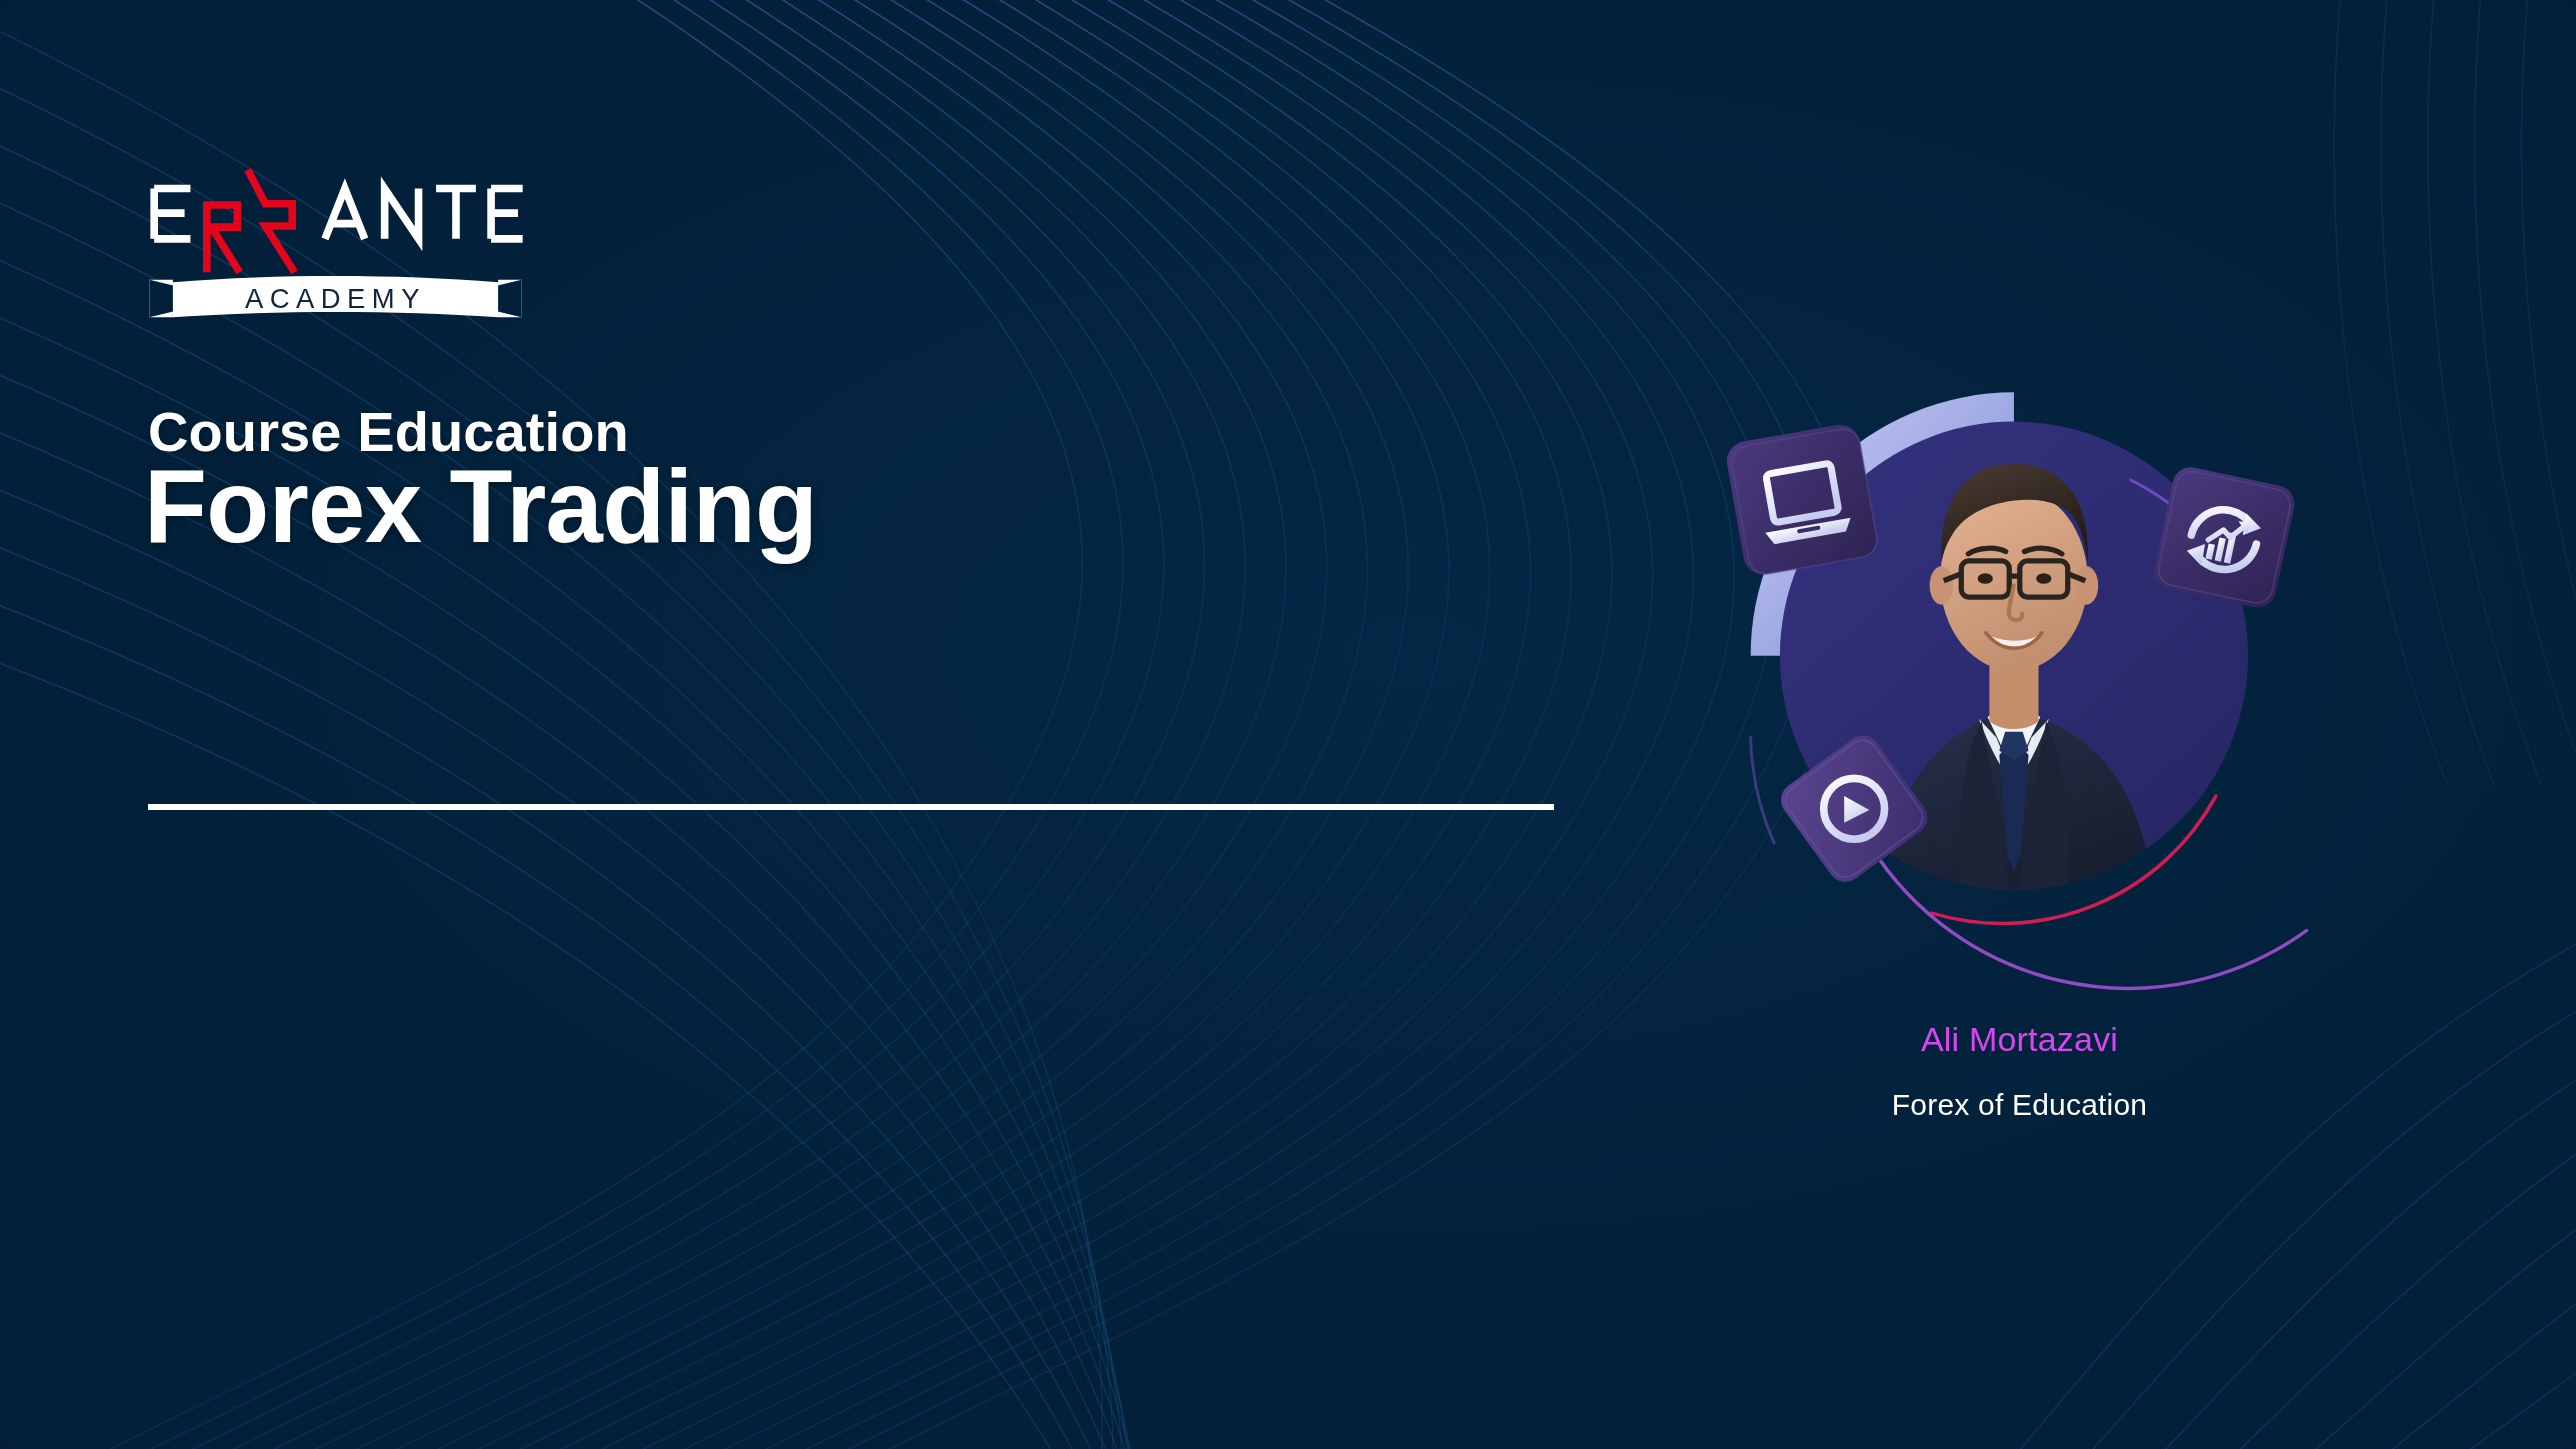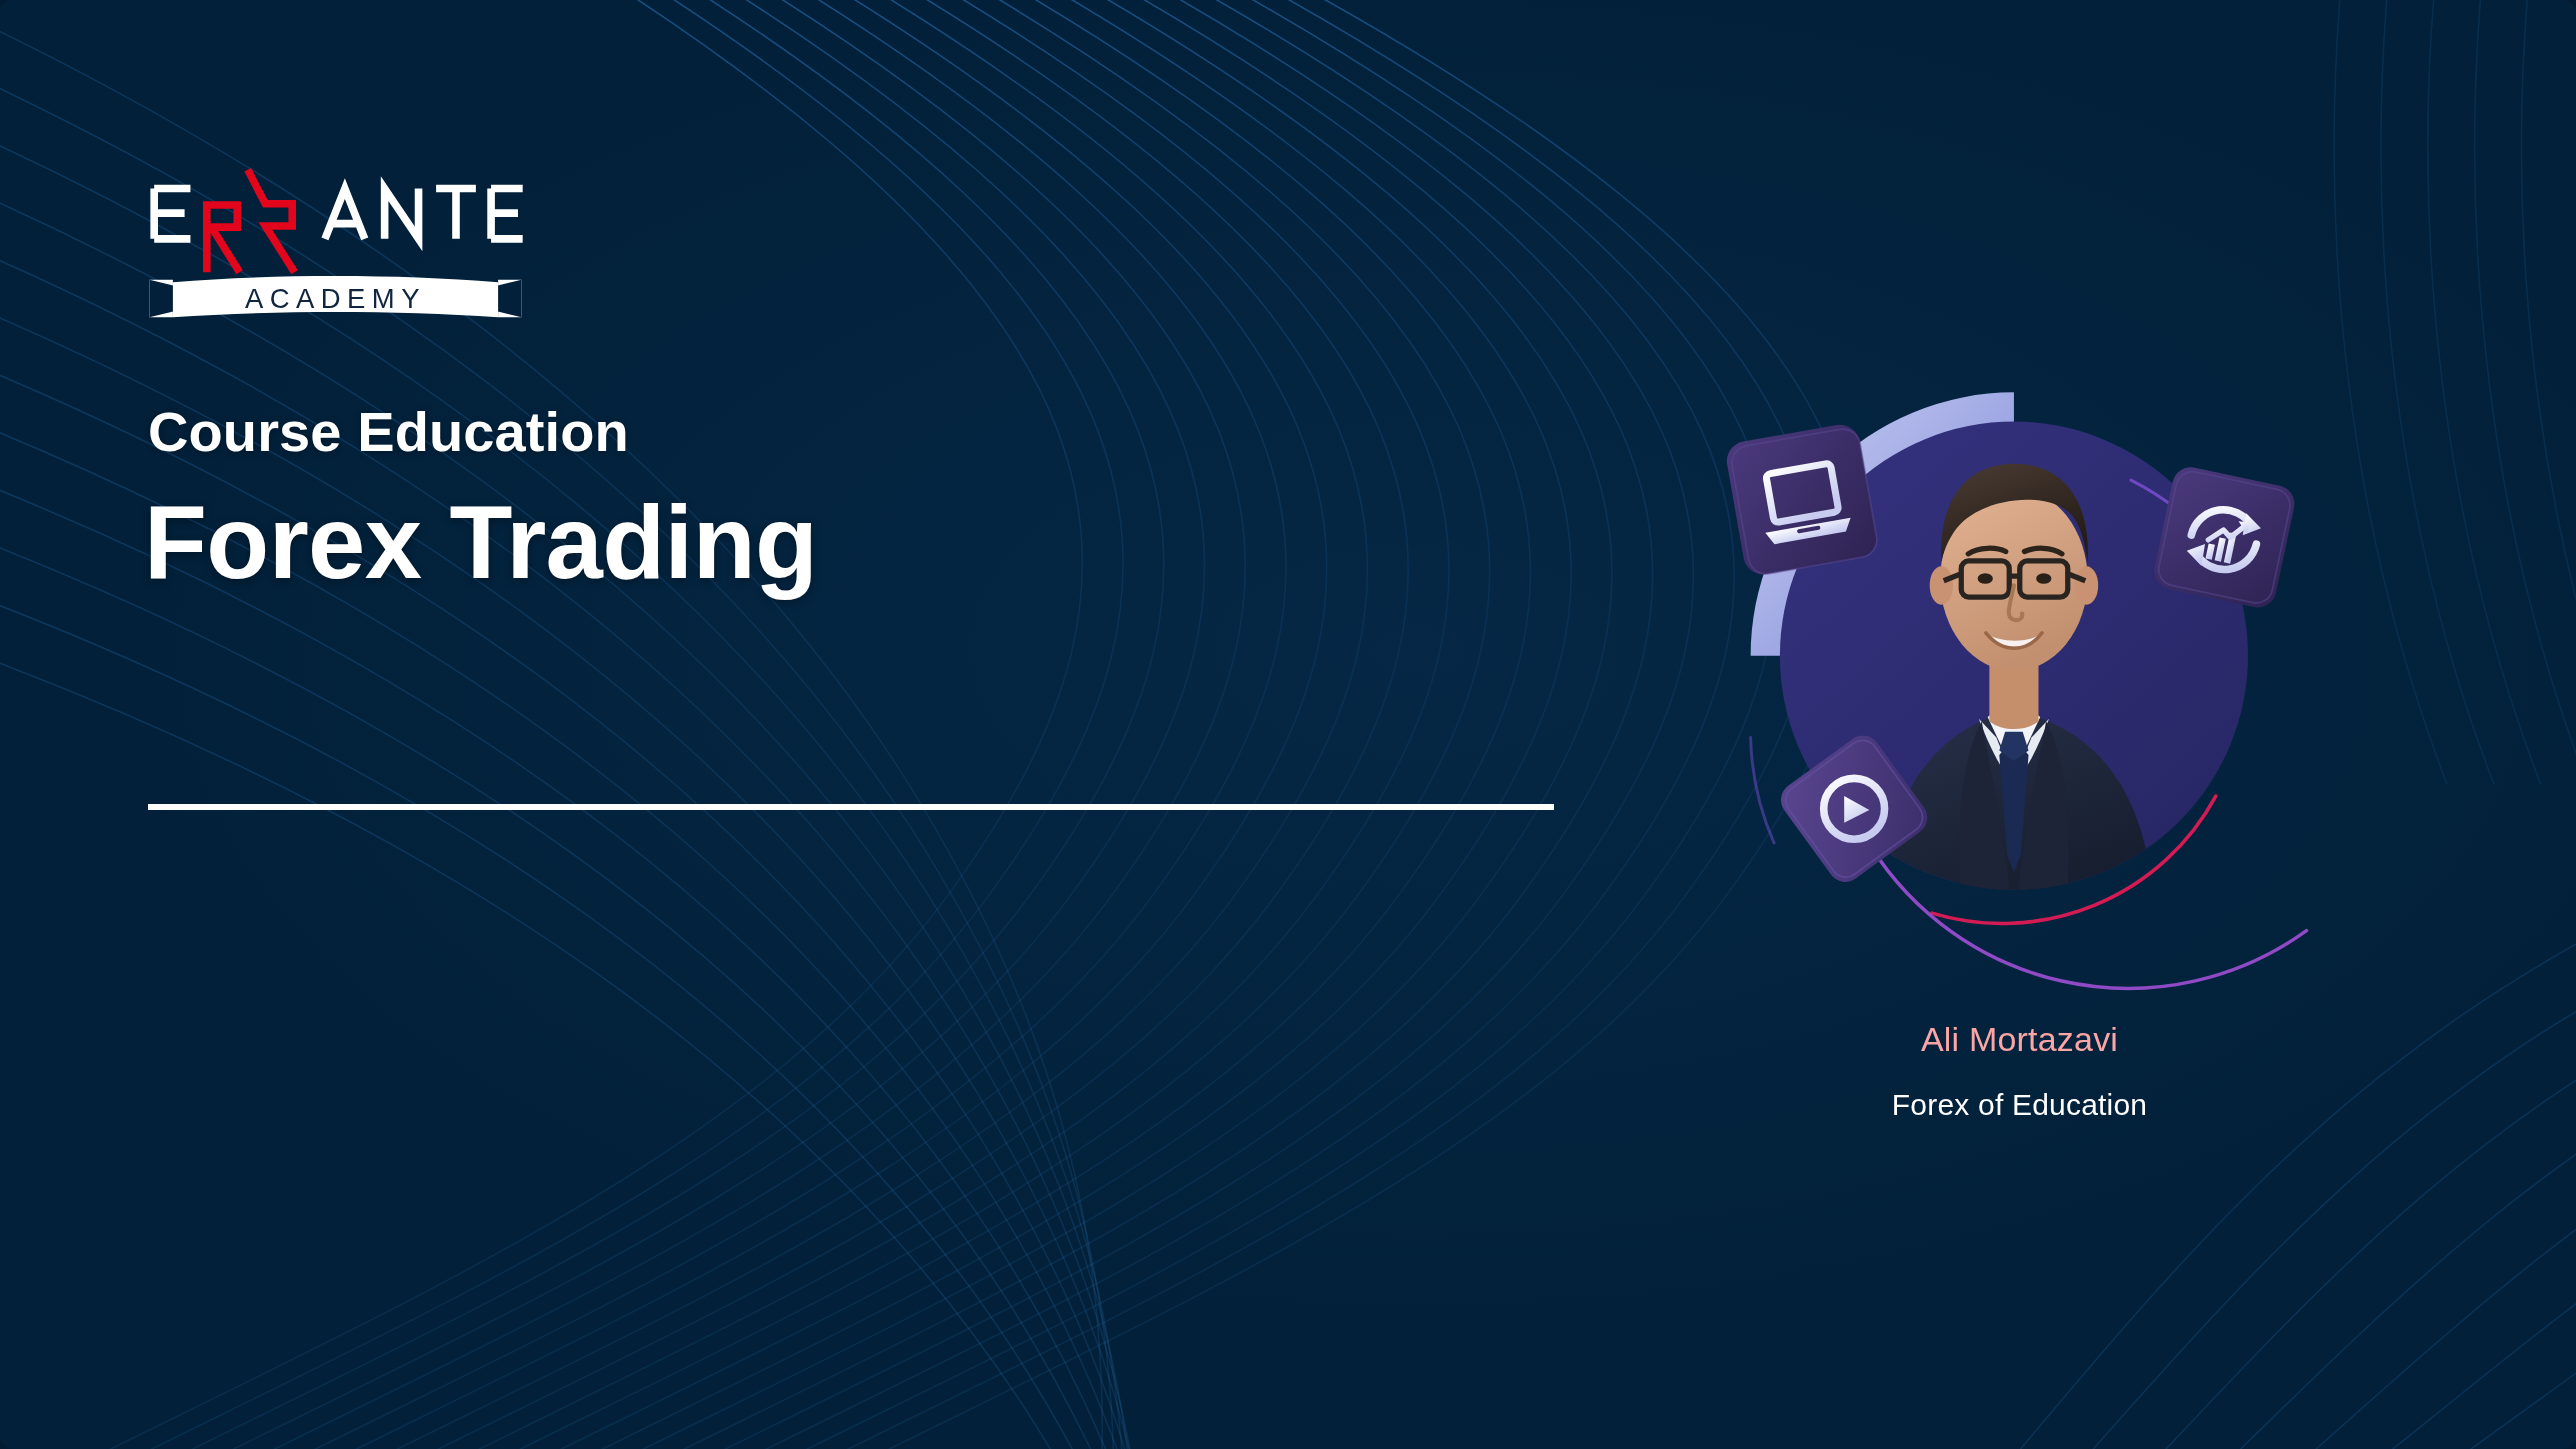--- a/index.html
+++ b/index.html
@@ -22,36 +22,36 @@
   .logo svg{width:100%;height:100%;display:block;}
   
   .kicker{
     position:absolute;left:148px;top:404px;
     font-size:56px;font-weight:bold;color:#ffffff;
     letter-spacing:0.1px;line-height:1;
     text-shadow:0 1.2px 5.9px rgba(0,0,0,.35);
     white-space:nowrap;
   }
   .title{
-    position:absolute;left:144px;top:488px;width:1112px;
+    position:absolute;left:144px;top:452px;width:1112px;
     font-size:103px;font-weight:bold;color:#ffffff;
     line-height:1.07;letter-spacing:-0.6px;
     text-shadow:0 1.8px 8.2px rgba(0,0,0,.35);
   }
   .title .ln{display:block;}
   .rule{
     position:absolute;left:148px;top:804px;width:1406px;height:6.4px;
     background:#ffffff;
   }
   
   .portrait-wrap{position:absolute;left:1686px;top:328px;width:650px;height:667px;}
   .portrait-wrap svg{position:absolute;left:0;top:0;width:100%;height:100%;}
   .presenter-name{
     position:absolute;left:1727px;top:1020px;width:585px;text-align:center;
-    font-size:34px;color:#fca5a5;font-weight:400;letter-spacing:0.2px;
+    font-size:34px;color:#d946ef;font-weight:400;letter-spacing:0.2px;
   }
   .presenter-role{
     position:absolute;left:1727px;top:1088px;width:585px;text-align:center;
     font-size:30px;color:#ffffff;font-weight:400;letter-spacing:0.2px;
   }
 </style>
 </head>
 <body>
 
 <div class="stage">

